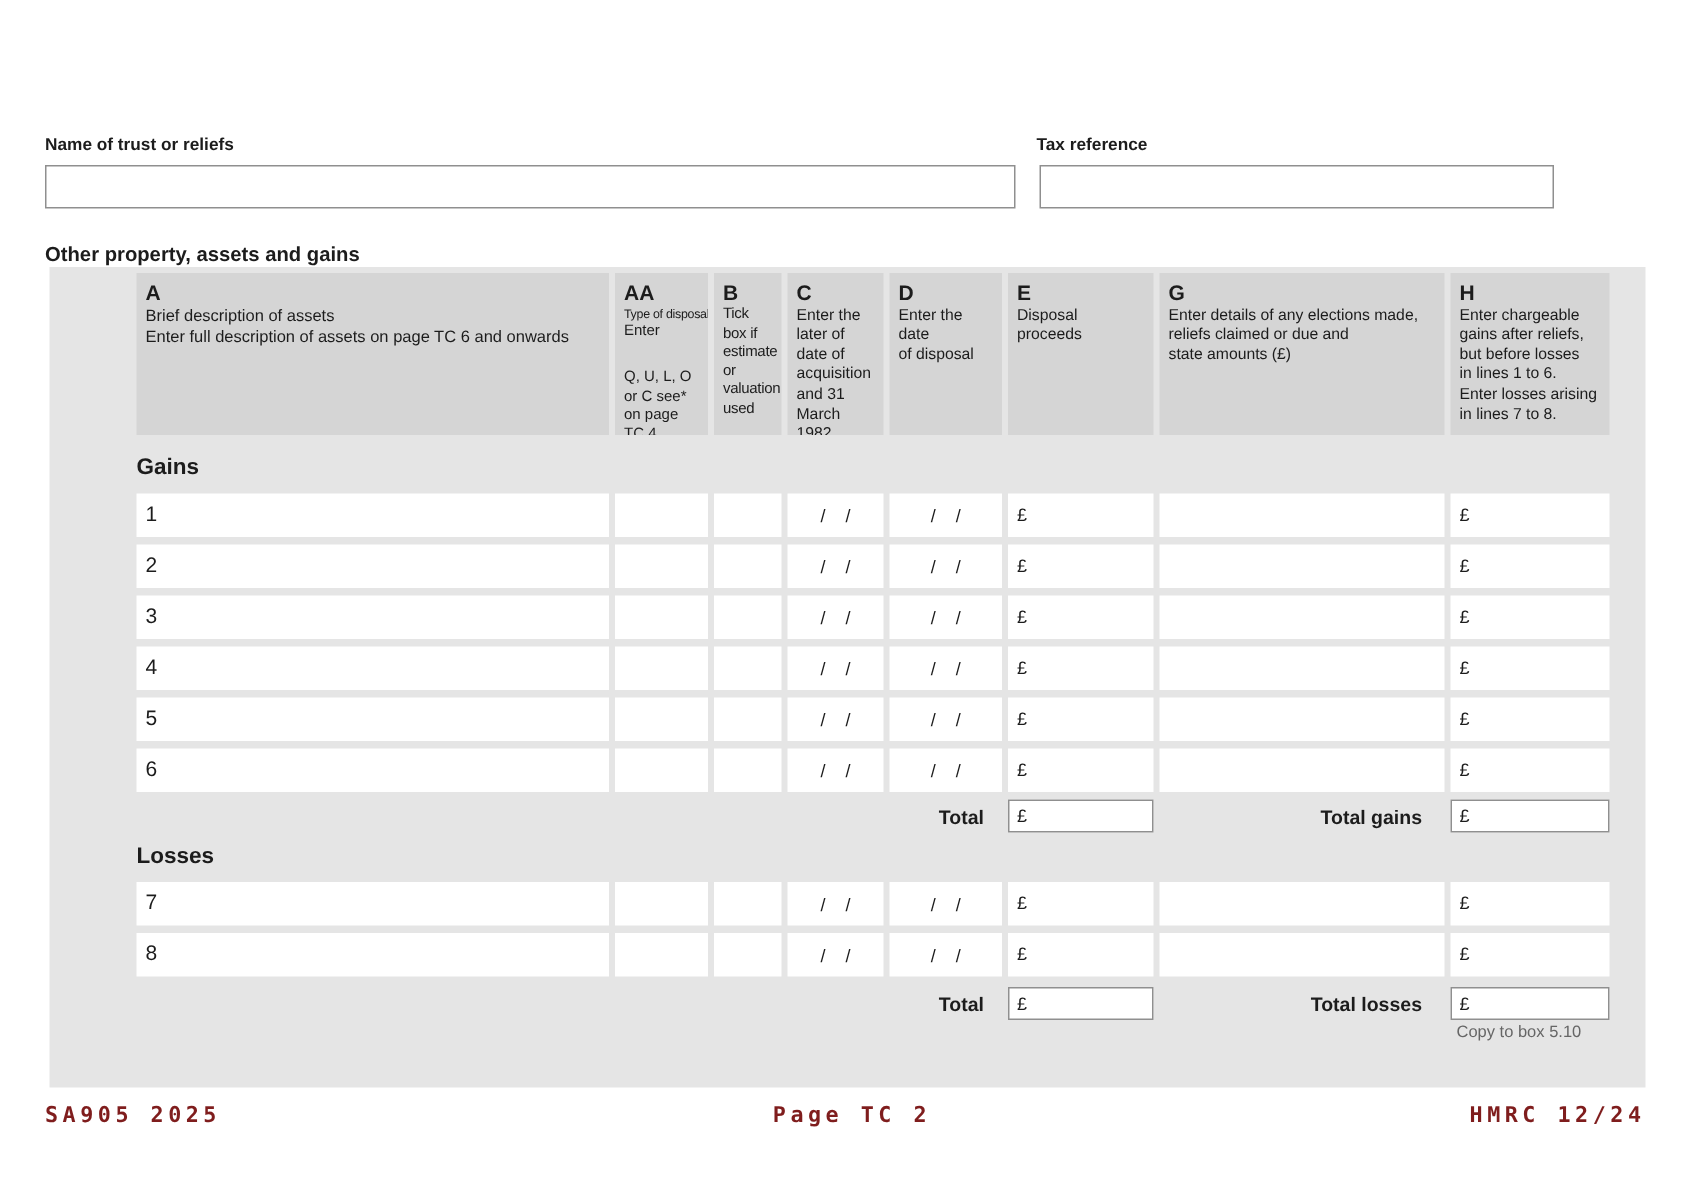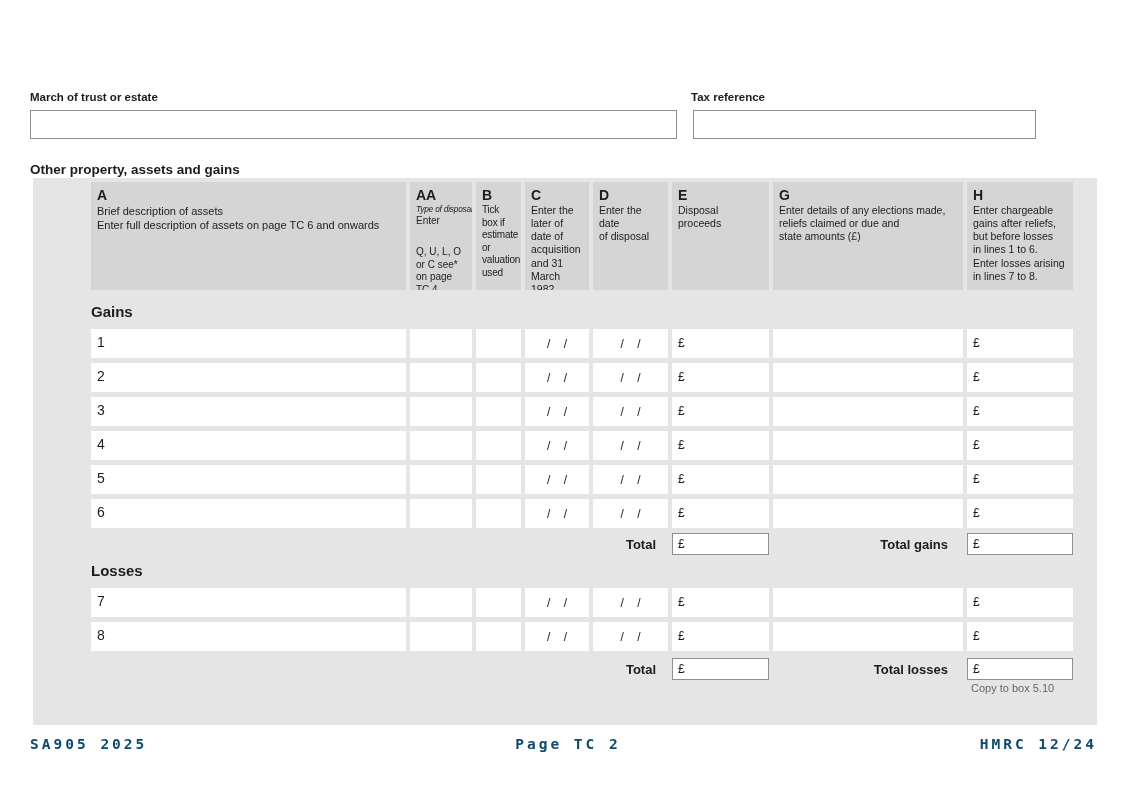--- a/index.html
+++ b/index.html
@@ -49,21 +49,21 @@
   
   .hcell {
     background: #d5d5d5;
     height: 108px;
     padding: 5px 6px;
     overflow: hidden;
   }
   .hletter { font-size: 14px; font-weight: bold; line-height: 1.15; margin-bottom: 1px; }
   .hlines  { font-size: 10.5px; line-height: 1.25; white-space: pre-line; }
   .hlines-a { font-size: 11px; line-height: 1.3; white-space: pre-line; }
-  .hsmall  { font-size: 8.3px; line-height: 1.3; letter-spacing: -0.2px; white-space: nowrap; font-style: italic; }
+  .hsmall  { font-size: 8.3px; line-height: 1.3; letter-spacing: -0.2px; white-space: nowrap; }
   .hcell-aa .hlines { font-size: 10px; }
   .hcell-b  .hlines { font-size: 10px; letter-spacing: -0.2px; }
   .qulo { font-weight: normal; margin-top: 19px; }
 
   
   .tsection {
     font-size: 15px; font-weight: bold;
     padding-left: 58px;
     margin-top: 13px; margin-bottom: 8px;
     height: 18px; line-height: 18px;
@@ -121,30 +121,30 @@
     color: #666666;
     padding-left: 4px;
     white-space: nowrap;
   }
 
   
   #footer {
     position: absolute; left: 0; top: 736px; width: 1136px; height: 20px;
     font-family: "DejaVu Sans Mono", monospace;
     font-weight: bold; font-size: 14.5px; letter-spacing: 3px;
-    color: #0c4a6e;
+    color: #7f1d1d;
   }
   #footer-left   { position: absolute; left: 30px; }
   #footer-center { position: absolute; left: 0; width: 100%; text-align: center; }
   #footer-right  { position: absolute; right: 39px; text-align: center; }
 </style>
 </head>
 <body>
 
-<div class="field-label" id="name-label">March of trust or estate</div>
+<div class="field-label" id="name-label">Name of trust or reliefs</div>
 <input class="input-box" id="name-input" value="" style="">
 <div class="field-label" id="tax-label">Tax reference</div>
 <input class="input-box" id="tax-input" value="" style="">
 
 <div id="section-title">Other property, assets and gains</div>
 
 <div id="table">
 
   <div class="trow">
     <div class="hcell">

